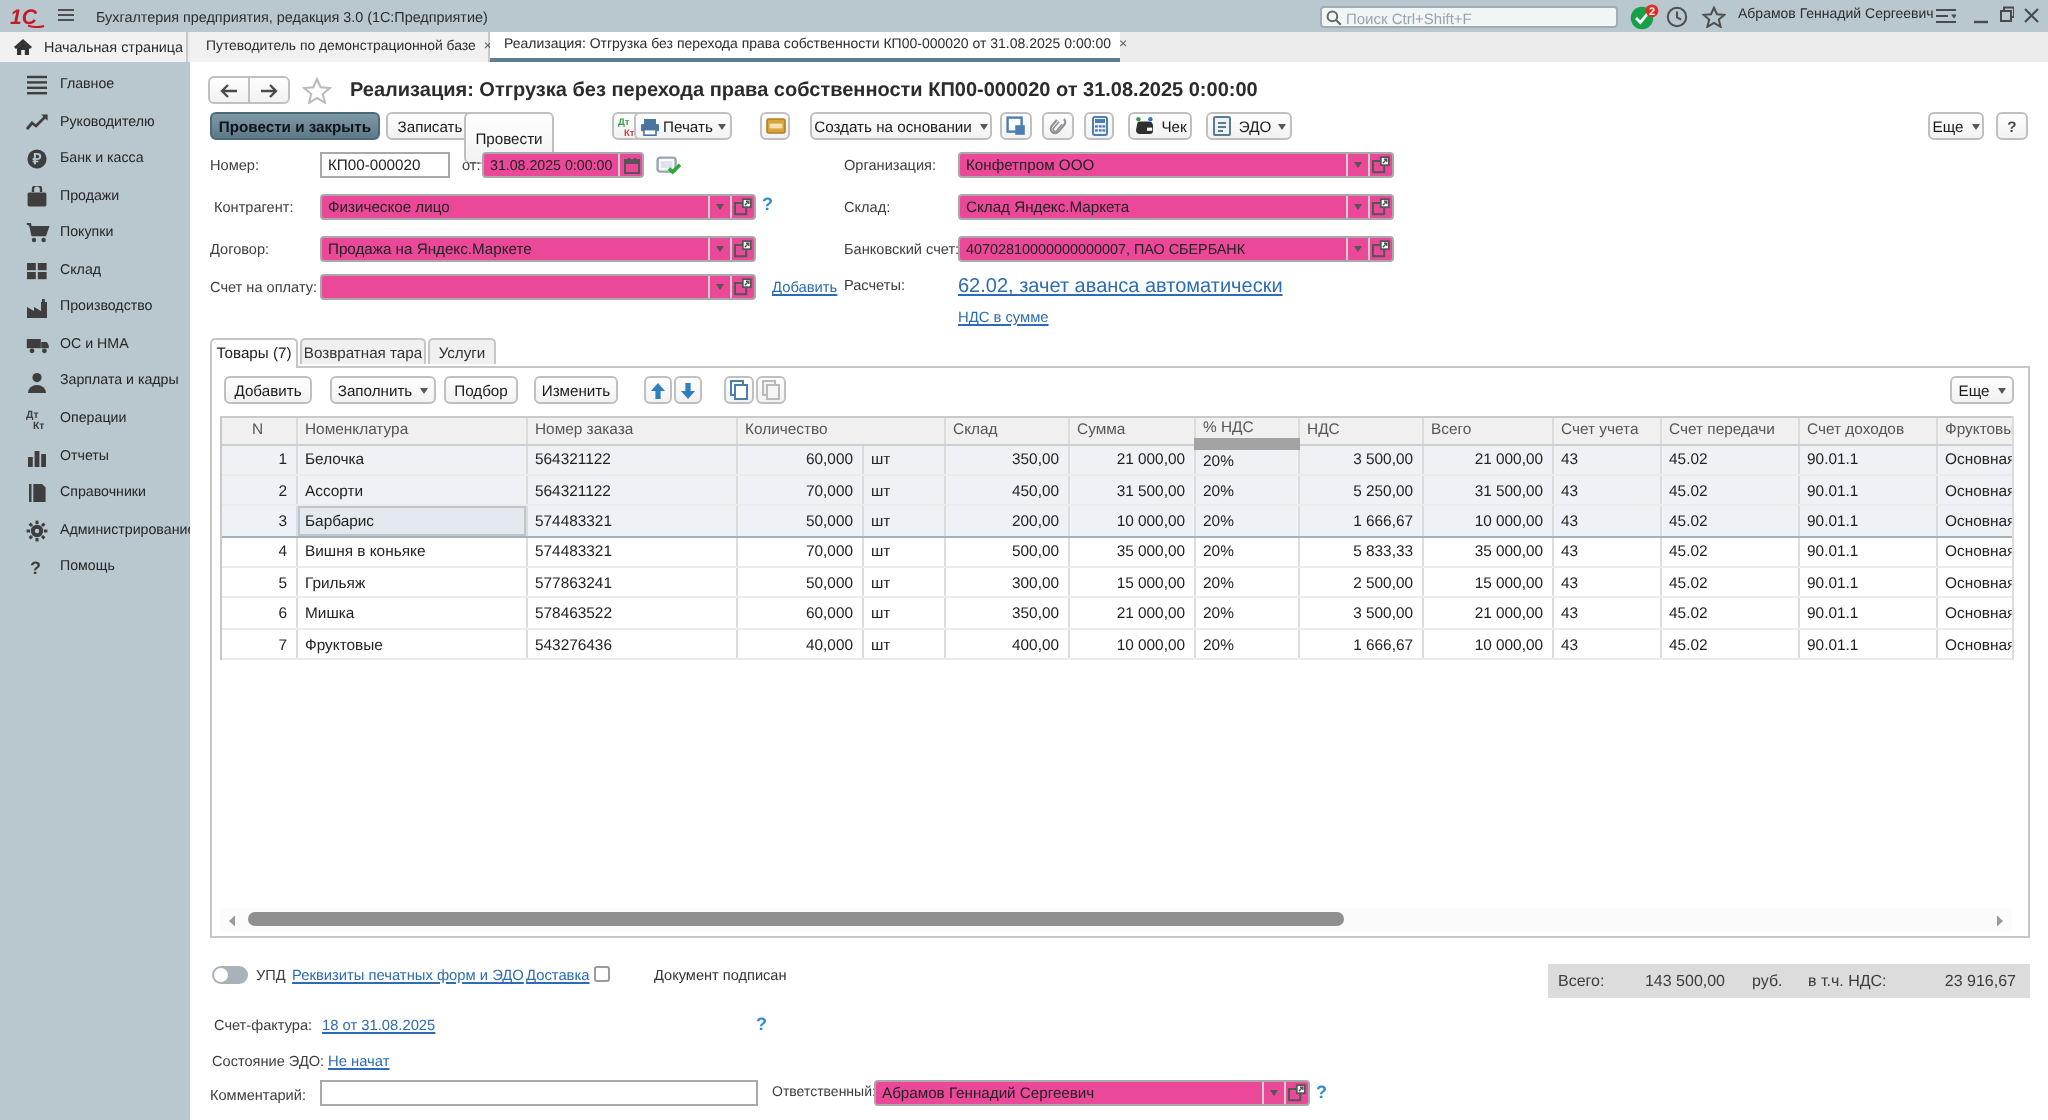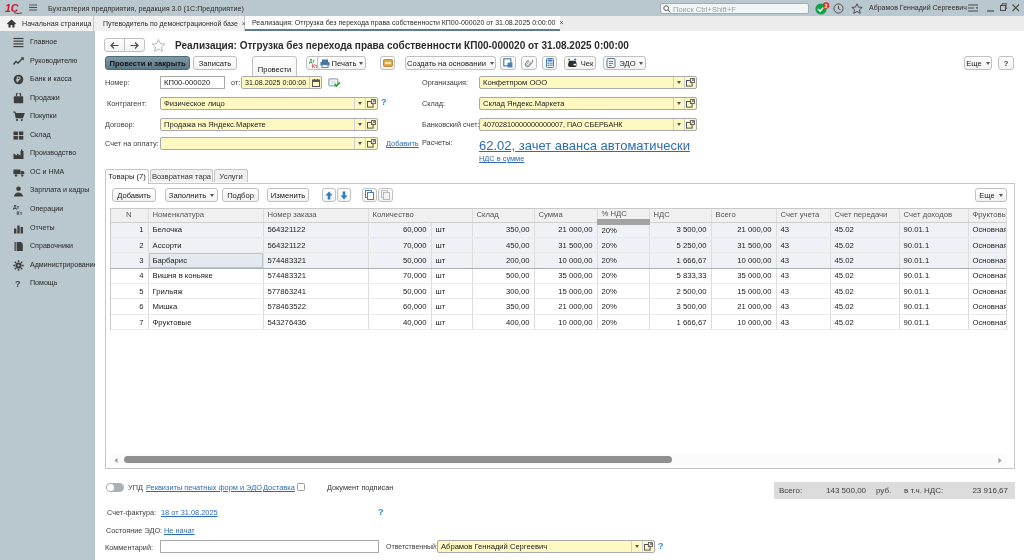--- a/index.html
+++ b/index.html
@@ -2,21 +2,21 @@
 <html><head><meta charset="utf-8">
 <style>
 *{box-sizing:border-box;margin:0;padding:0}
 html,body{width:1024px;height:560px;overflow:hidden;font-family:"Liberation Sans",sans-serif;font-size:8px;color:#333;background:#fff}
 .a{position:absolute}
 .btn{position:absolute;border:1px solid #c0c0c0;background:linear-gradient(#fefefe,#f2f2f2);border-radius:3px;font-size:7.6px;color:#1a1a1a;display:flex;align-items:center;justify-content:center;white-space:nowrap}
 .inp{position:absolute;border:1px solid #a9a9a9;background:#fff;font-size:7.6px;color:#222;display:flex;align-items:center;padding-left:3px;white-space:nowrap;overflow:hidden}
 .lbl{position:absolute;font-size:7.3px;color:#3d3d3d;white-space:nowrap}
 .lnk{position:absolute;font-size:7.4px;color:#2d6cb4;text-decoration:underline;white-space:nowrap}
 .car{width:0;height:0;border-left:2.5px solid transparent;border-right:2.5px solid transparent;border-top:3.5px solid #555}
-.fld{position:absolute;height:13px;border:1px solid #a9a9a9;border-radius:2px;background:#fef9c3;display:flex;align-items:stretch;font-size:7.6px;color:#222}
+.fld{position:absolute;height:13px;border:1px solid #a9a9a9;border-radius:2px;background:#ec4899;display:flex;align-items:stretch;font-size:7.6px;color:#222}
 .ft{flex:1;display:flex;align-items:center;padding-left:3px;white-space:nowrap;overflow:hidden}
 .fsep{width:1px;background:#cfcfcf}
 .fdrop{width:10px;display:flex;align-items:center;justify-content:center}
 .fopen{width:11px;display:flex;align-items:center;justify-content:center}
 .tabi{position:absolute;top:16px;height:15px;display:flex;align-items:center;font-size:7.5px;color:#2c2c2c;background:#f1f1f1;white-space:nowrap}
 .si{position:absolute;left:13px;width:11px;height:11px}
 .st{position:absolute;left:30px;font-size:7.1px;color:#262626;white-space:nowrap}
 table.grid{position:absolute;border-collapse:collapse;table-layout:fixed;font-size:7.7px;color:#222}
 table.grid td{border-right:1px solid #dcdcdc;border-bottom:1px solid #ebebeb;padding:0 4px;white-space:nowrap;overflow:hidden}
 table.grid td.r{text-align:right}
@@ -210,21 +210,21 @@
         <path d="M5 0.5 L8 3.5 L5 6.5 M0.5 3.5 H7.8" stroke="#4a4a4a" stroke-width="1.2" fill="none"></path>
       </svg>
     </div>
 <svg class="a" style="left:151px;top:38px" width="15" height="14">
       <path d="M7.5 1.5 L9.3 5.6 L13.9 6 L10.4 9 L11.5 13.4 L7.5 11 L3.5 13.4 L4.6 9 L1.1 6 L5.7 5.6 Z" fill="#fdfdfd" stroke="#b9b9b9" stroke-width="1"></path>
     </svg>
 <div class="a" style="left:175px;top:40px;font-size:10px;font-weight:bold;color:#2b2b2b;white-space:nowrap">Реализация: Отгрузка без перехода права собственности КП00-000020 от 31.08.2025 0:00:00</div>
 
 <div class="btn" style="left:105px;top:56px;width:85px;height:14px;background:linear-gradient(#8099a7,#5d7888);border:1px solid #4d6a79;color:#101418;font-weight:bold">Провести и закрыть</div>
 <div class="btn" style="left:193px;top:56px;width:44px;height:14px">Записать</div>
-<div class="btn" style="left:252px;top:56px;width:45px;height:26px">Провести</div>
+<div class="btn" style="left:232px;top:56px;width:45px;height:26px">Провести</div>
 <div class="btn" style="left:306px;top:56px;width:16px;height:14px">
       <svg width="10" height="10">
         <text x="0" y="4.6" font-size="4.8" fill="#3c9e4a" font-weight="bold">Дт</text>
         <text x="3" y="9.9" font-size="4.8" fill="#cf4040" font-weight="bold">Кт</text>
       </svg>
     </div>
 <div class="btn" style="left:317px;top:56px;width:49px;height:14px"><svg width="10" height="9" style="margin-right:2px">
         <rect x="2" y="0.5" width="6" height="2.5" fill="#49759e"></rect>
         <rect x="0.5" y="3" width="9" height="3.6" rx="0.6" fill="#49759e"></rect>
         <rect x="2" y="5.8" width="6" height="2.8" fill="#fff" stroke="#49759e" stroke-width="0.8"></rect>
@@ -392,21 +392,21 @@
       <div class="fsep"></div>
       <div class="fopen">
         <svg width="9" height="9">
           <rect x="0.5" y="2.5" width="5.6" height="5.6" fill="none" stroke="#555" stroke-width="1"></rect>
           <rect x="4.4" y="0.6" width="4" height="4" fill="#fff" stroke="#555" stroke-width="0.9"></rect>
           <path d="M5.4 3.6 l1.8 -1.8 M7.4 3 V1.6 H6" stroke="#555" stroke-width="0.7" fill="none"></path>
         </svg>
       </div>
     </div>
 <div class="lbl" style="left:422px;top:138px">Расчеты:</div>
-<div class="lnk" style="left:479px;top:138px;font-size:13px">62.02, зачет аванса автоматически</div>
+<div class="lnk" style="left:479px;top:138px;font-size:10px">62.02, зачет аванса автоматически</div>
 <div class="lnk" style="left:479px;top:154px">НДС в сумме</div>
 </div>
 <div id="tablearea">
 
 <div class="a" style="left:105px;top:169px;width:44px;height:14px;background:#fff;border:1px solid #c6c6c6;border-bottom:none;border-radius:2.5px 2.5px 0 0;display:flex;align-items:center;justify-content:center;font-size:7.6px;color:#222;z-index:3;white-space:nowrap">Товары (7)</div>
 <div class="a" style="left:150px;top:169px;width:63px;height:13px;background:#f0f0f0;border:1px solid #c6c6c6;border-bottom:none;border-radius:2.5px 2.5px 0 0;display:flex;align-items:center;justify-content:center;font-size:7.6px;color:#333;z-index:1;white-space:nowrap">Возвратная тара</div>
 <div class="a" style="left:214px;top:169px;width:34px;height:13px;background:#f0f0f0;border:1px solid #c6c6c6;border-bottom:none;border-radius:2.5px 2.5px 0 0;display:flex;align-items:center;justify-content:center;font-size:7.6px;color:#333;z-index:1;white-space:nowrap">Услуги</div>
 
 <div class="a" style="left:105px;top:182.5px;width:910px;height:286px;border:1px solid #c6c6c6;background:#fff;z-index:2"></div>
 <div class="a" style="left:106px;top:182px;width:42px;height:2px;background:#fff;z-index:4"></div>
@@ -599,21 +599,21 @@
     </svg>
 <div class="a" style="left:124px;top:456px;width:548px;height:7px;background:#8f8f8f;border-radius:3.5px;z-index:6"></div>
 <svg class="a" style="left:997px;top:457px;z-index:6" width="6" height="7">
       <path d="M1.5 0.8 L4.5 3.5 L1.5 6.2 Z" fill="#9a9a9a"></path>
     </svg>
 </div>
 <div id="bottom">
 
 <div class="a" style="left:774px;top:481.5px;width:241px;height:17px;background:#dcdcdc;display:flex;align-items:center;font-size:8px;color:#3d3d3d">
 <span style="margin-left:5px">Всего:</span>
-<span style="position:absolute;left:52px;width:53px;text-align:left">143 500,00</span>
+<span style="position:absolute;left:42px;width:53px;text-align:center">143 500,00</span>
 <span style="position:absolute;left:102px">руб.</span>
 <span style="position:absolute;left:130px">в т.ч. НДС:</span>
 <span style="position:absolute;left:178px;width:56px;text-align:right">23 916,67</span>
     </div>
 
 <div class="a" style="left:106px;top:482.5px;width:18px;height:9px;background:#a9b2b8;border-radius:4.5px"></div>
 <div class="a" style="left:107px;top:483.5px;width:7px;height:7px;background:#fff;border-radius:50%"></div>
 <div class="lbl" style="left:128px;top:483px">УПД</div>
 <div class="lnk" style="left:146px;top:483px">Реквизиты печатных форм и ЭДО</div>
 <div class="lnk" style="left:263px;top:483px">Доставка</div>

